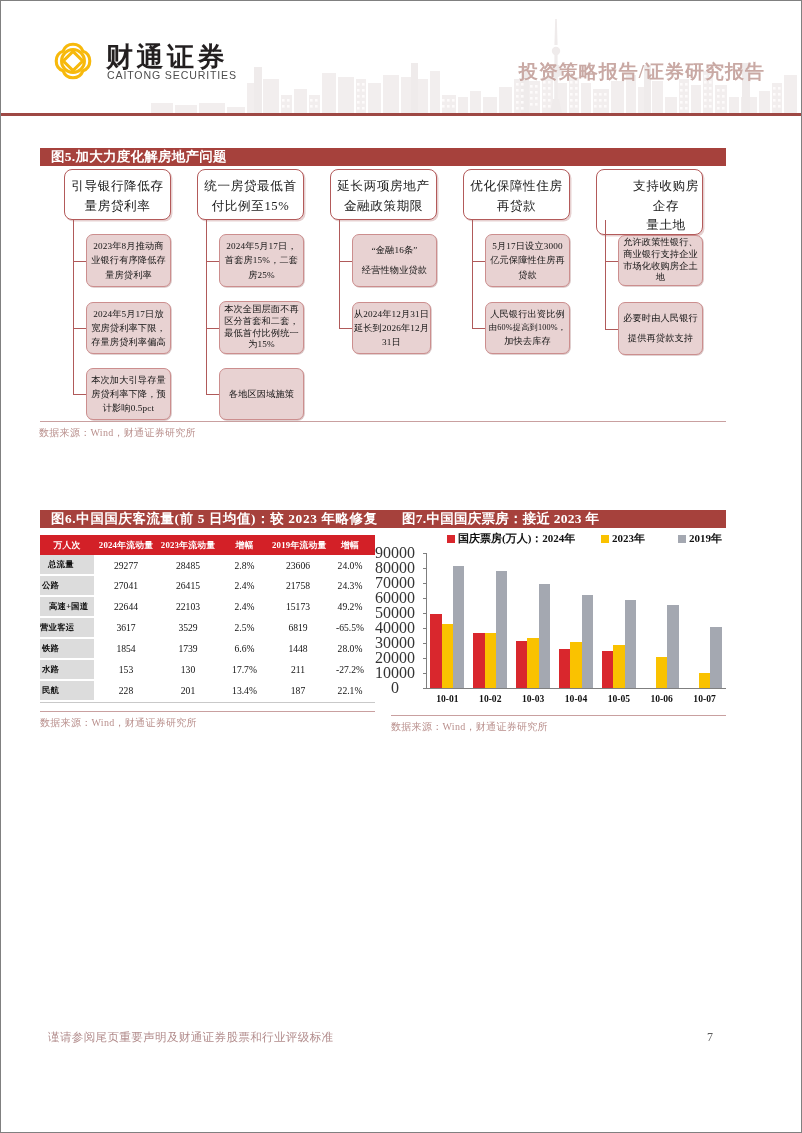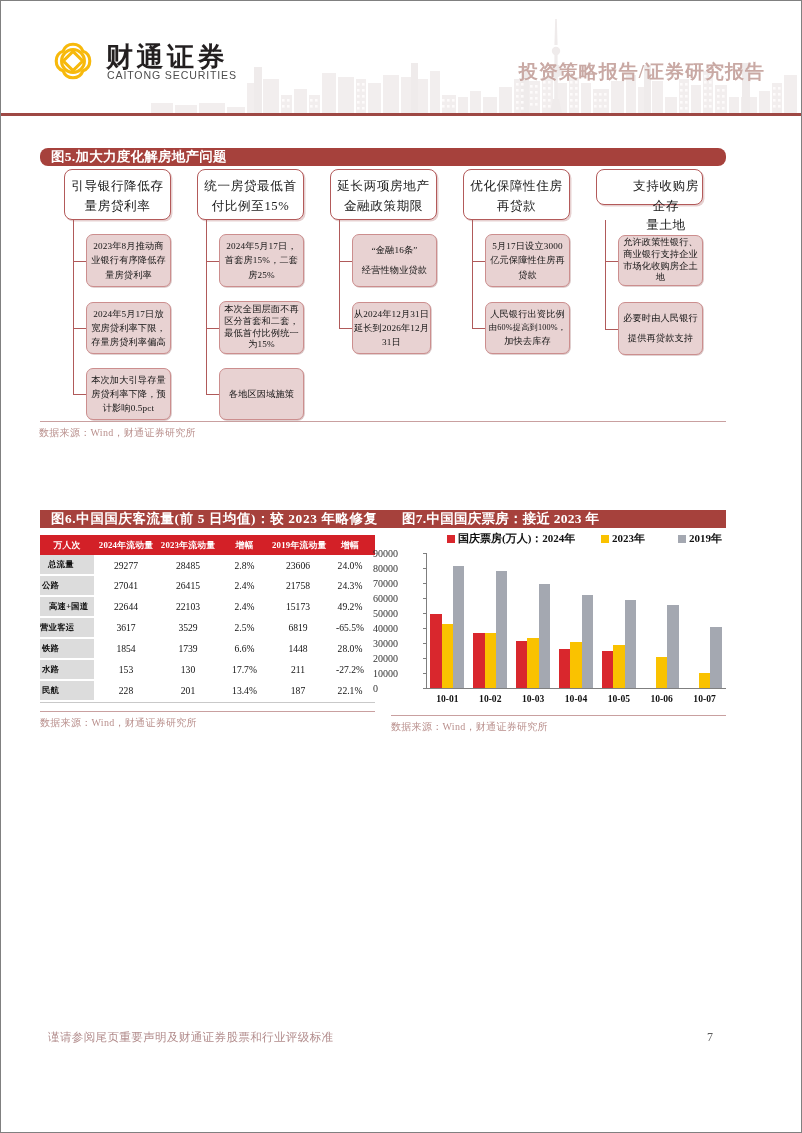--- a/index.html
+++ b/index.html
@@ -49,21 +49,21 @@
   .t6 td.lbl{text-align:left;background:#DCDCDC;font-size:8.4px;font-weight:700;
              border-bottom:2px solid #fff;letter-spacing:.2px;}
   .t6 tr:last-child td.lbl{border-bottom:none;}
   .t6 tr:last-child td{border-bottom:none;}
   .t6-underline{position:absolute;height:1px;background:#C9C9C9;}
 
   
   .chart{position:absolute;font-family:"Liberation Serif",serif;}
   .legend{position:absolute;display:flex;align-items:center;font-size:11px;font-weight:700;color:#111;white-space:nowrap;padding-left:24px;}
   .lg-sw{width:8px;height:8px;margin-right:3px;display:inline-block;flex:0 0 auto;}
-  .ytick{position:absolute;right:2px;font-size:10px;color:#333;text-align:left;white-space:nowrap;
+  .ytick{position:absolute;right:2px;font-size:16px;color:#333;text-align:center;white-space:nowrap;
          transform:translateY(-50%);font-family:"Liberation Serif",serif;}
   .xtick{position:absolute;font-size:9.6px;font-weight:700;color:#111;text-align:center;
          font-family:"Liberation Serif",serif;}
   .bar{position:absolute;bottom:0;box-sizing:border-box;}
 
   
   .foot-note{position:absolute;left:47px;top:1029px;font-size:11.6px;color:#B28C8C;
              font-family:"Liberation Serif",serif;letter-spacing:.3px;}
   .foot-page{position:absolute;left:706px;top:1029px;font-size:12px;color:#5a5a5a;
              font-family:"Liberation Serif",serif;}
@@ -254,21 +254,21 @@
         <circle cx="50" cy="50" r="26"></circle>
         <path d="M50 28 L72 50 L50 72 L28 50 Z"></path>
       </g>
     </svg>
     <div class="brand-cn">财通证券</div>
     <div class="brand-en">CAITONG SECURITIES</div>
   </div>
   <div class="report-type">投资策略报告/证券研究报告</div>
   <div class="head-rule"></div>
 
-  <div class="figtitle" id="fig5-title" style="left:39px;top:147px;width:686px;height:18px;border-radius:8px;">图5.加大力度化解房地产问题</div>
+  <div class="figtitle" id="fig5-title" style="left:39px;top:147px;width:686px;height:18px;">图5.加大力度化解房地产问题</div>
   <div id="fig5-flow">
       <div class="headbox" style="left: 63px; top: 168px; width: 107px; height: 51px;">
         <div>引导银行降低存</div>
         <div>量房贷利率</div>
       </div>
       <div class="connv" style="left: 72px; top: 219px; height: 174px;"></div>
       <div class="itembox" style="left: 85px; top: 233px; width: 85px; height: 53px;">
         <div>
           <div>2023年8月推动商</div>
           <div>业银行有序降低存</div>
@@ -354,21 +354,21 @@
       </div>
       <div class="connh" style="left: 471px; top: 259.5px; width: 13px;"></div>
       <div class="itembox" style="left: 484px; top: 301px; width: 85px; height: 52px;">
         <div>
           <div>人民银行出资比例</div>
           <div style="font-size: 8.24px;">由60%提高到100%，</div>
           <div>加快去库存</div>
         </div>
       </div>
       <div class="connh" style="left: 471px; top: 327px; width: 13px;"></div>
-      <div class="headbox" style="left: 595px; top: 168px; width: 107px; height: 36px; padding-left: 36px;">
+      <div class="headbox" style="left: 595px; top: 168px; width: 107px; height: 66px; padding-left: 36px;">
         <div>支持收购房企存</div>
         <div>量土地</div>
       </div>
       <div class="connv" style="left: 604px; top: 219px; height: 108.5px;"></div>
       <div class="itembox" style="left: 617px; top: 234px; width: 85px; height: 51px;">
         <div style="line-height: 1.28;">
           <div>允许政策性银行、</div>
           <div>商业银行支持企业</div>
           <div>市场化收购房企土</div>
           <div>地</div>

